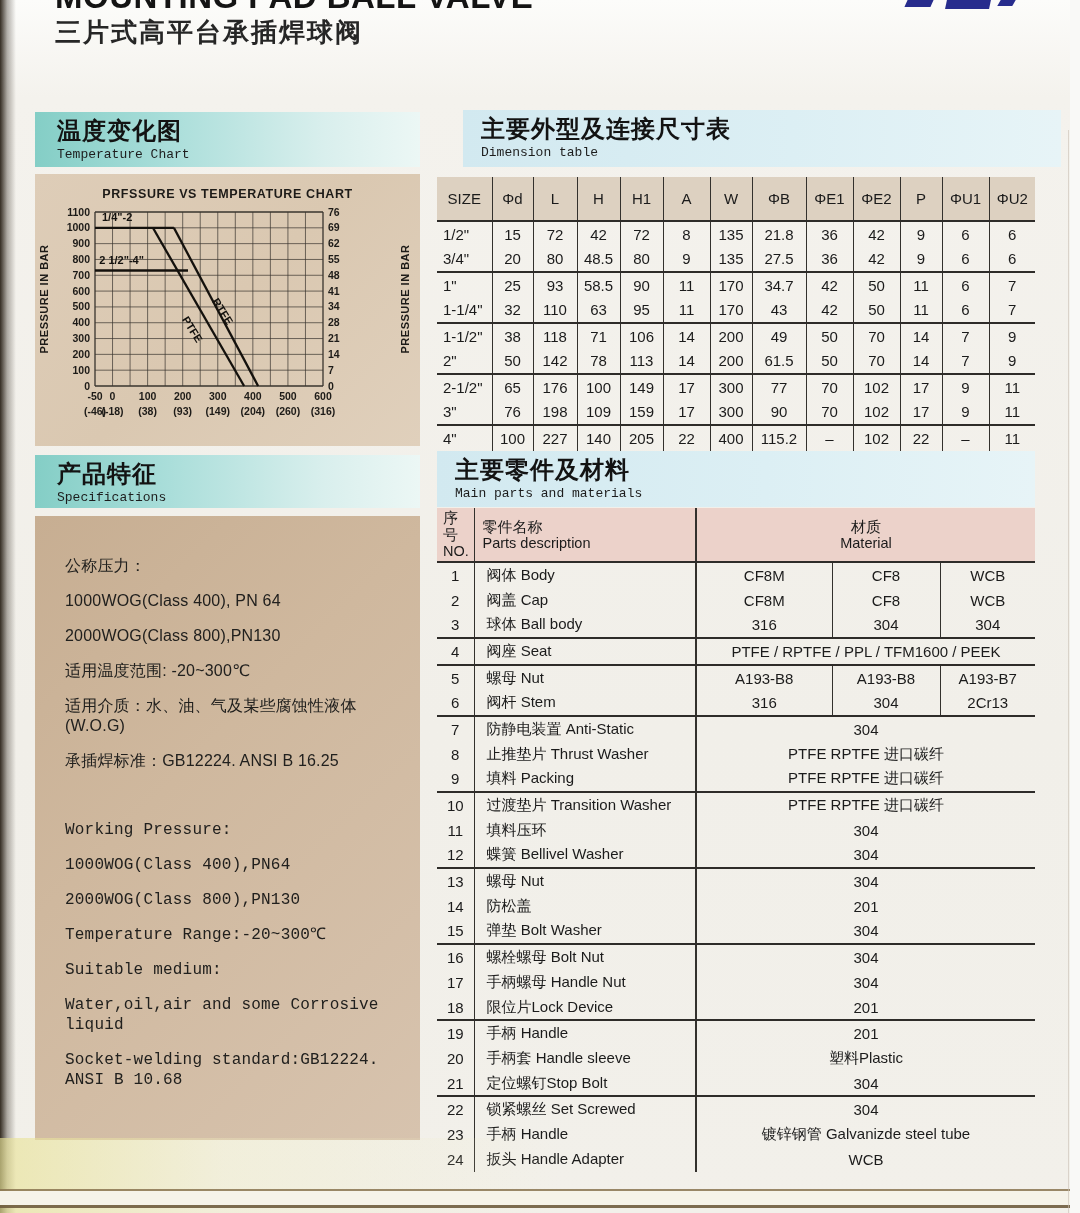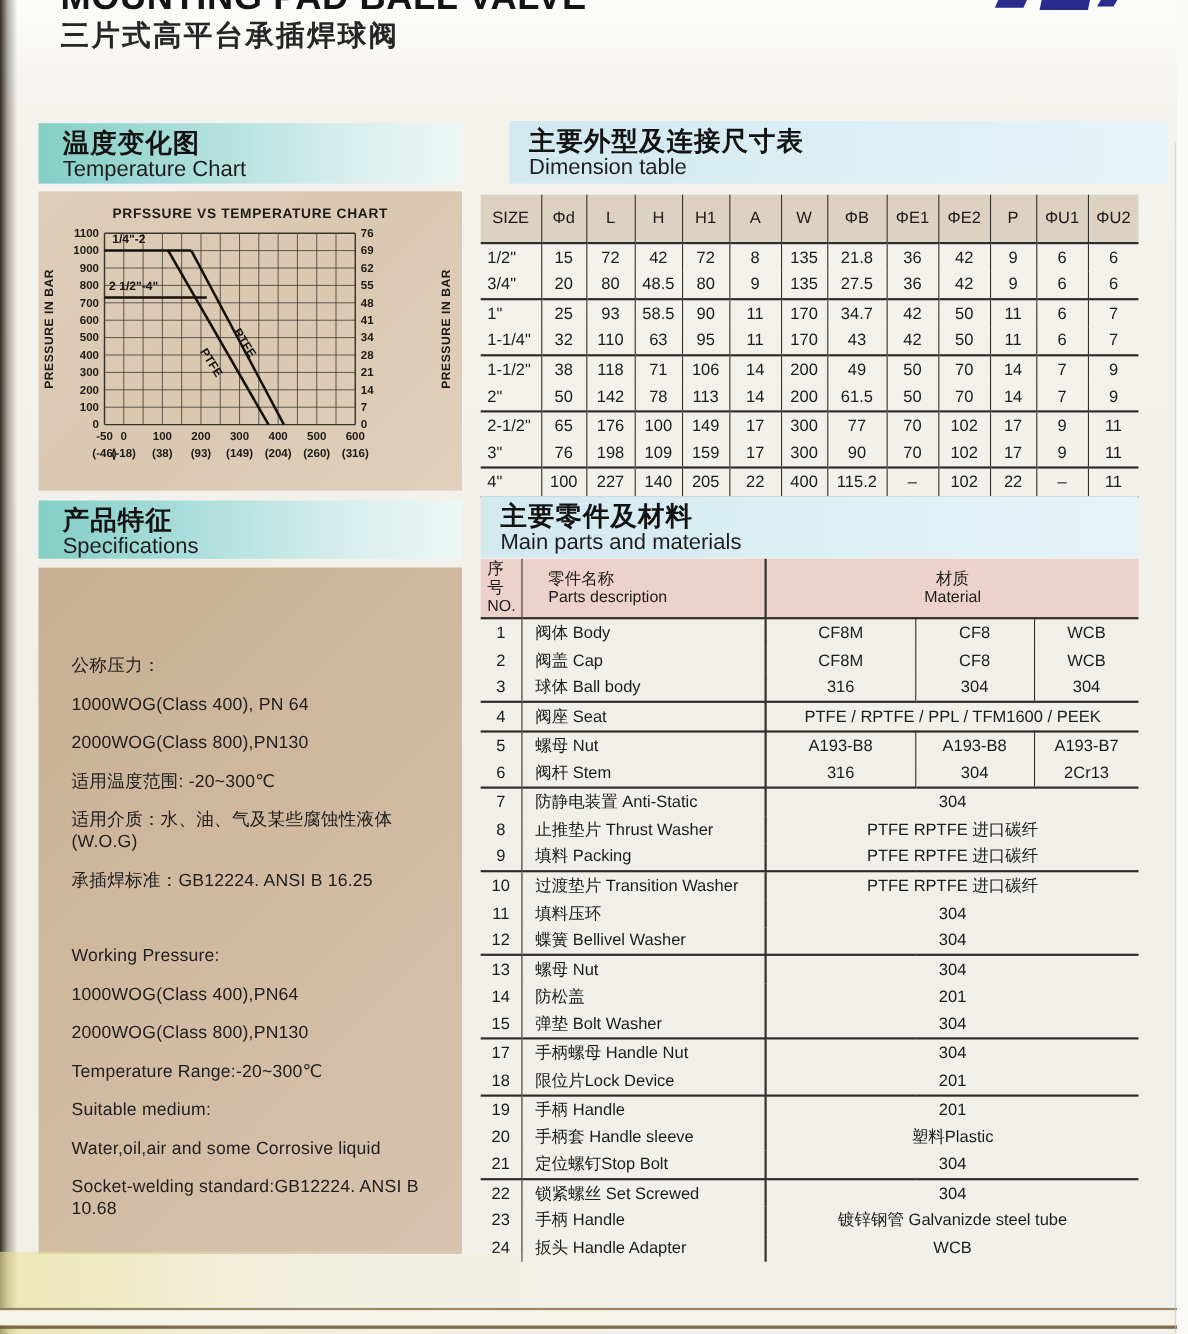--- a/index.html
+++ b/index.html
@@ -15,62 +15,62 @@
   .title-en{position:absolute;left:55px;top:-22px;font-size:33px;font-weight:800;letter-spacing:.5px;color:#141414;white-space:nowrap;}
   .title-zh{position:absolute;left:55px;top:15px;font-size:26px;font-weight:600;color:#262626;letter-spacing:2px;white-space:nowrap;}
   .logo-frag{position:absolute;background:#272c8d;}
   .lf1{left:906px;top:0;width:26px;height:7px;transform:skewX(-24deg);}
   .lf2{left:946px;top:0;width:44px;height:9px;transform:skewX(-12deg);}
   .lf3{left:999px;top:0;width:15px;height:6px;transform:skewX(-30deg);}
 
   
   .strip{position:absolute;box-sizing:border-box;padding:5px 0 0 22px;}
   .strip .zh{font-size:24px;font-weight:700;color:#131313;letter-spacing:1px;line-height:27px;}
-  .strip .en{font-size:20px;color:#1d1d1d;line-height:21px;}
+  .strip .en{font-size:13px;color:#1d1d1d;line-height:21px;font-family:Liberation Mono, monospace;}
   .strip.teal{background:linear-gradient(90deg,#84cec6 0%,#aadeda 35%,#d9efed 75%,#ecf7f5 100%);}
   .strip.cyan{background:linear-gradient(90deg,#d2e9f0 0%,#dceff4 55%,#e7f4f7 100%);padding-left:18px;}
   .strip-temp{left:35px;top:112px;width:385px;height:55px;}
   .strip-spec{left:35px;top:455px;width:385px;height:53px;}
   .strip-dim{left:437px;top:110px;width:598px;height:57px;margin-left:26px;}
   .strip-mat{left:437px;top:451px;width:598px;height:56px;}
 
   
   .chart-box{position:absolute;left:35px;top:174px;width:385px;height:272px;
         background:linear-gradient(135deg,#decdb8 0%,#dac8b1 50%,#e0d0bc 100%);}
   .chart-title{margin-top:13px;text-align:center;font-size:12.5px;font-weight:700;letter-spacing:.6px;color:#1d1b18;}
   #chart-svg{display:block;margin-top:3px;}
   #chart-svg .tick{font-family:"Liberation Sans","DejaVu Sans",sans-serif;font-size:10.5px;font-weight:700;fill:#1d1b18;}
   #chart-svg .side-label{font-family:"Liberation Sans","DejaVu Sans",sans-serif;font-size:11px;font-weight:700;fill:#1d1b18;letter-spacing:.5px;}
   #chart-svg .anno{font-family:"Liberation Sans","DejaVu Sans",sans-serif;font-size:11px;font-weight:700;fill:#14120f;}
 
   
   .spec-box{position:absolute;left:35px;top:516px;width:385px;height:624px;box-sizing:border-box;
-        padding:80px 10px 0 30px;
+        padding:40px 10px 0 30px;
         background:linear-gradient(135deg,#c7ae92 0%,#cfb89e 40%,#d7c3ae 100%);}
   .spec-line{font-size:16px;color:#21201e;margin-bottom:15px;line-height:20px;letter-spacing:.2px;}
-  .spec-en-block{margin-top:49px;}
+  .spec-en-block{margin-top:49px;font-family:Liberation Mono, monospace;}
 
   
   .dim-table-wrap{position:absolute;left:437px;top:177px;width:598px;}
   table{border-collapse:collapse;table-layout:fixed;width:598px;}
   #dim-table th{background:#ddd1c1;font-size:15px;font-weight:500;color:#1b1b1b;height:41px;
         border-bottom:2px solid #2e2c29;text-align:center;}
   #dim-table th:not(:last-child),#dim-table td:not(:last-child){border-right:1.5px solid #33312d;}
   #dim-table td{font-size:15px;color:#1b1b1b;text-align:center;height:24.5px;padding:0 2px;}
   #dim-table tr.group-end td{border-bottom:2px solid #2e2c29;}
   #dim-table td:first-child{text-align:left;padding-left:6px;}
 
   
   .mat-table-wrap{position:absolute;left:437px;top:508px;width:598px;}
   #mat-table th{background:#ecd2ca;color:#1b1b1b;font-weight:500;height:42px;
         border-bottom:2px solid #2e2c29;vertical-align:middle;}
   #mat-table th .zh{font-size:15px;line-height:17px;}
   #mat-table th .en{font-size:14.5px;line-height:17px;}
   #mat-table th.h-no{text-align:left;padding-left:6px;border-right:1.5px solid #33312d;}
-  #mat-table th.h-part{text-align:left;padding-left:24px;border-right:2px solid #33312d;margin-left:28px;}
+  #mat-table th.h-part{text-align:left;padding-left:8px;border-right:2px solid #33312d;margin-left:28px;}
   #mat-table th.h-mat{text-align:center;}
   #mat-table td{font-size:15px;color:#1b1b1b;height:24.7px;padding:0 2px;}
   #mat-table td.c-no{text-align:center;border-right:1.5px solid #33312d;}
   #mat-table td.c-part{text-align:left;padding-left:12px;border-right:2px solid #33312d;}
   #mat-table td.c-mat{text-align:center;}
   #mat-table td.c-sub{text-align:center;}
   #mat-table td.c-sub.divider{border-right:1.5px solid #33312d;}
   #mat-table tr.group-end td{border-bottom:2px solid #2e2c29;}
 
   
@@ -489,20 +489,25 @@
             <td class="c-no">14</td>
             <td class="c-part">防松盖</td>
             <td class="c-mat" colspan="3">201</td>
           </tr>
           <tr class="group-end">
             <td class="c-no">15</td>
             <td class="c-part">弹垫  Bolt Washer</td>
             <td class="c-mat" colspan="3">304</td>
           </tr>
           <tr>
+            <td class="c-no">16</td>
+            <td class="c-part">螺栓螺母 Bolt Nut</td>
+            <td class="c-mat" colspan="3">304</td>
+          </tr>
+          <tr>
             <td class="c-no">17</td>
             <td class="c-part">手柄螺母 Handle Nut</td>
             <td class="c-mat" colspan="3">304</td>
           </tr>
           <tr class="group-end">
             <td class="c-no">18</td>
             <td class="c-part">限位片Lock Device</td>
             <td class="c-mat" colspan="3">201</td>
           </tr>
           <tr>

